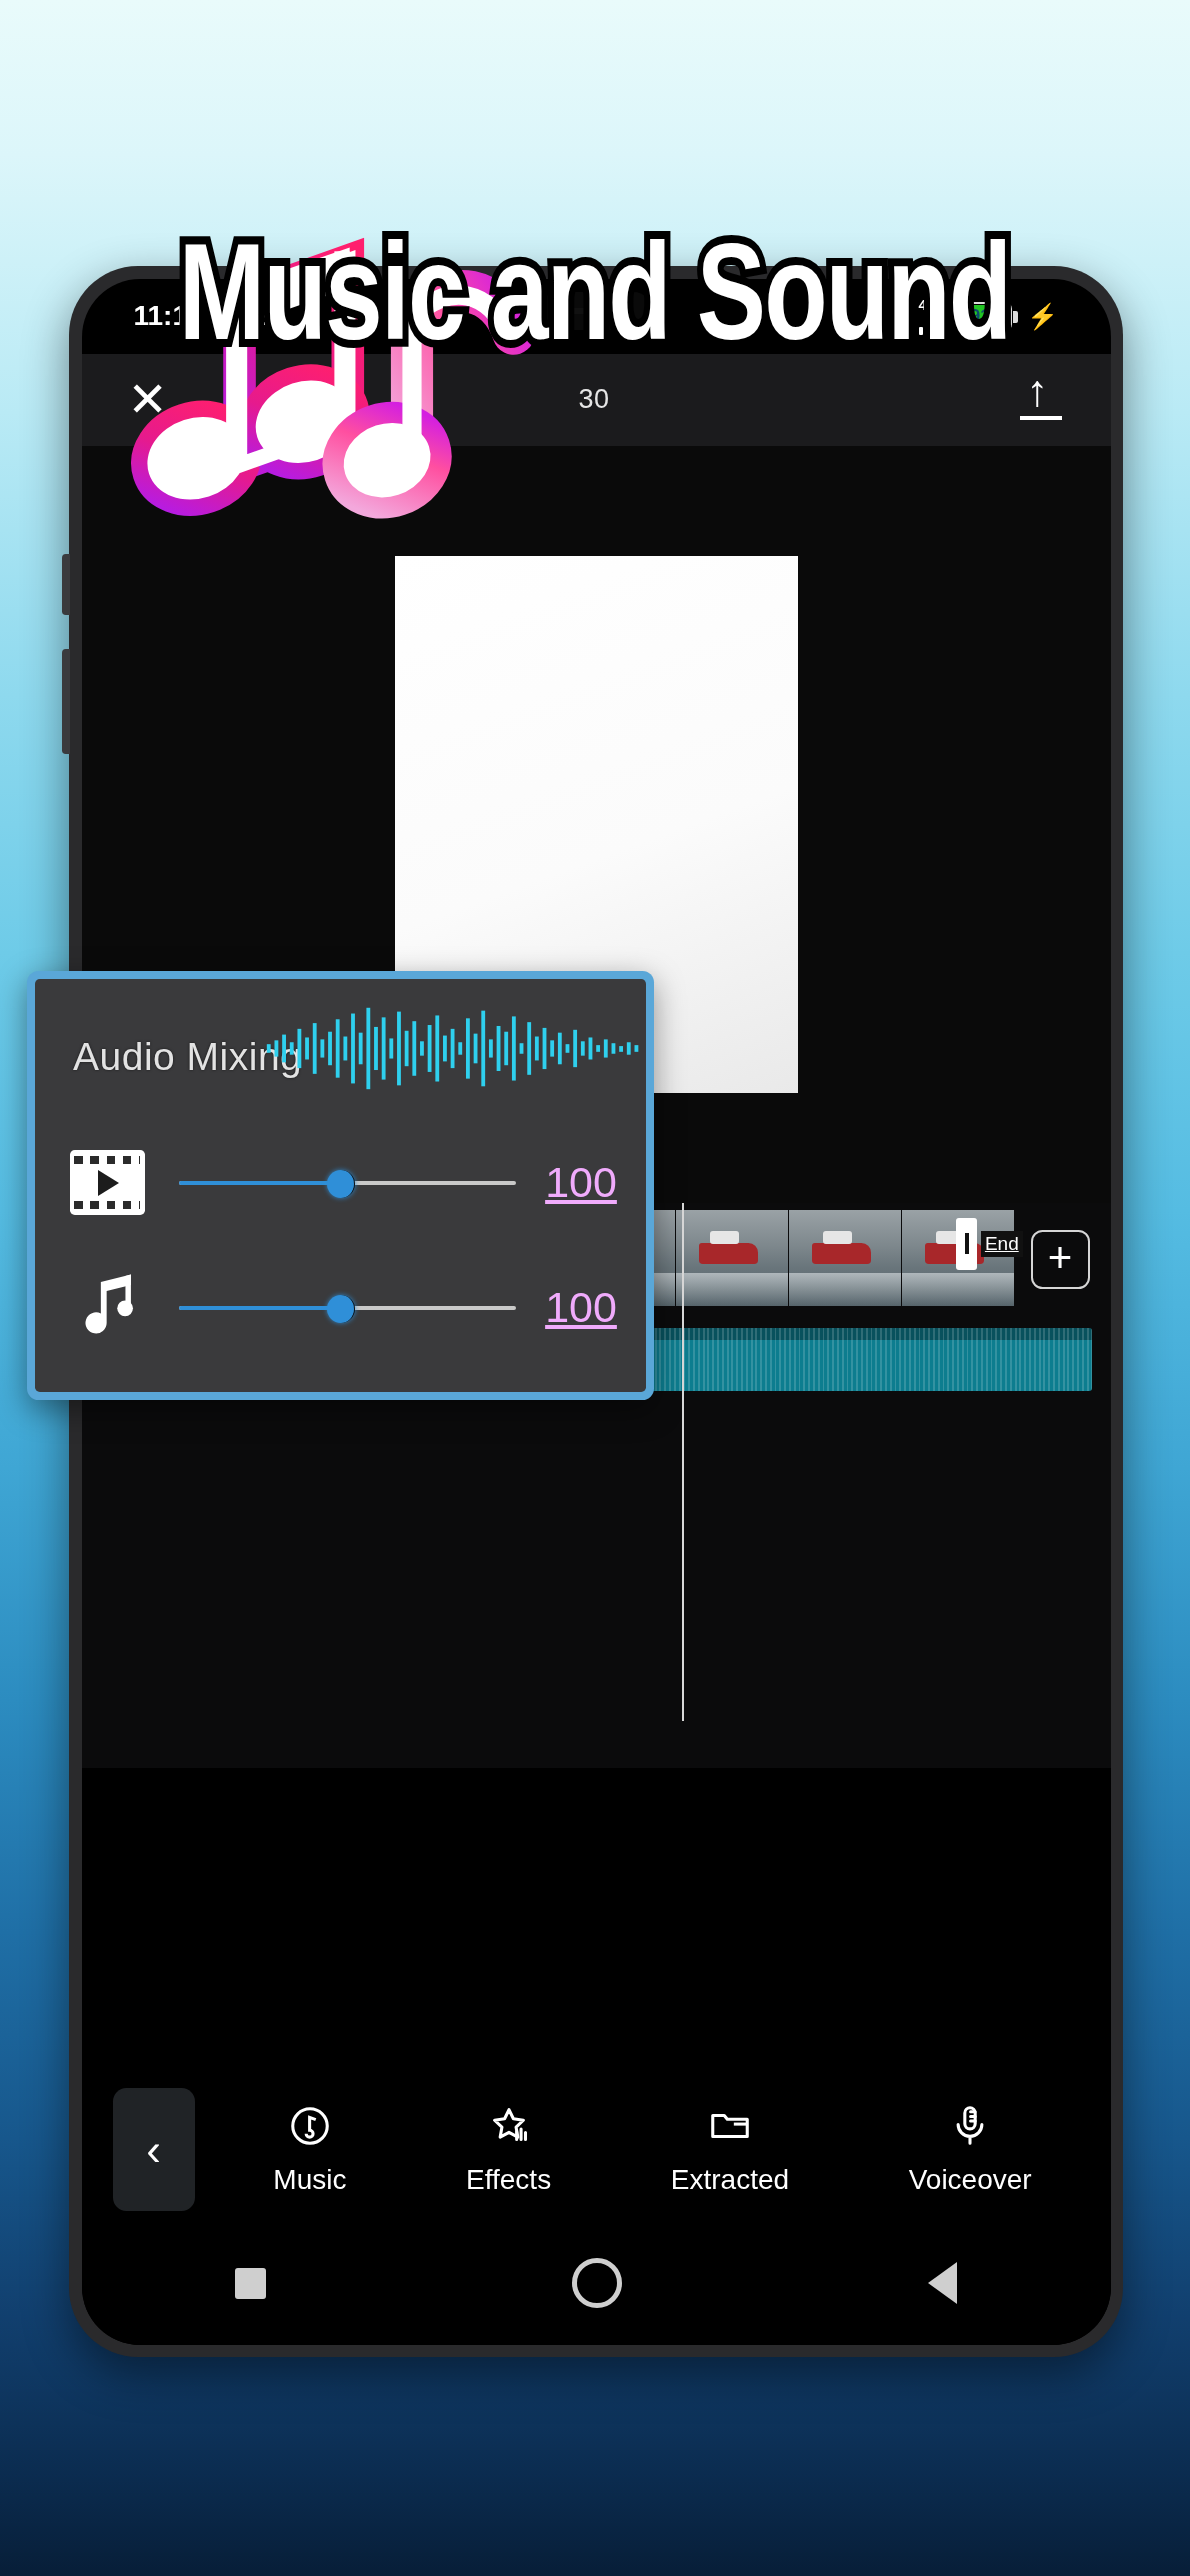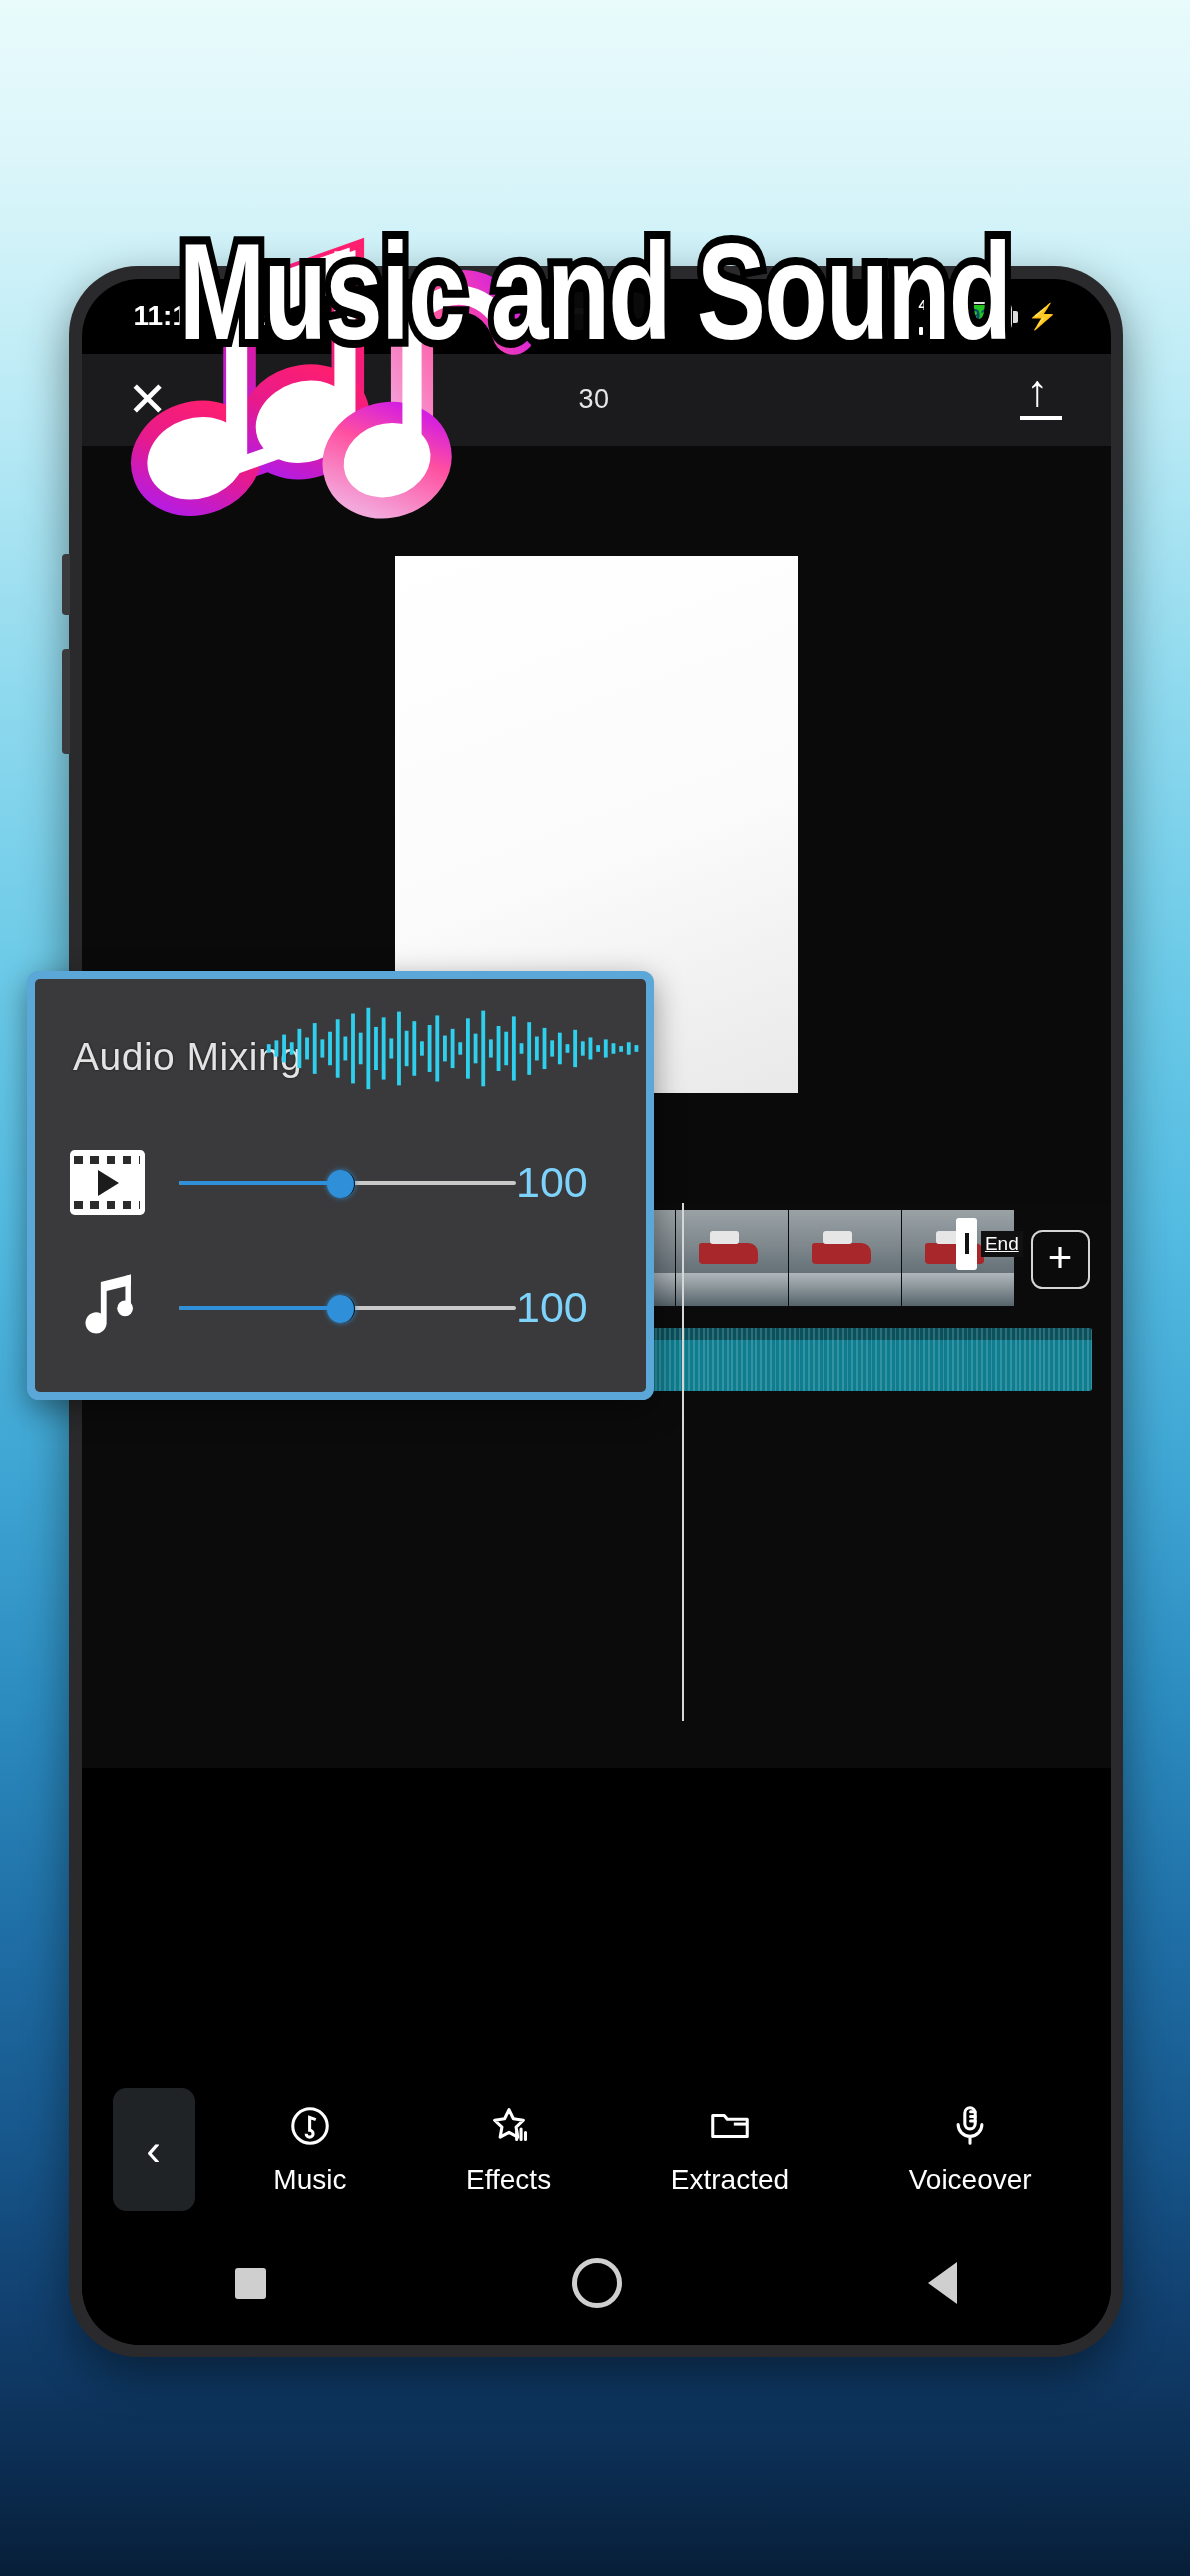--- a/index.html
+++ b/index.html
@@ -242,21 +242,21 @@
   }
   .mix-slider .fill{
     position:absolute; left:0; top:17px; height:4.8px; width:48%;
     background:#2f8fd8; border-radius:2.9px;
   }
   .mix-slider .thumb{
     position:absolute; left:48%; top:6.7px; width:28px; height:28px;
     margin-left:-13.4px; border-radius:50%; background:#2f8fd8;
     box-shadow:0 0 5.8px rgba(47,143,216,.9);
   }
-  .mix-val{ width:130px; text-align:left; font-size:43px; color:#7dd3fc; }
+  .mix-val{ width:130px; text-align:center; font-size:43px; color:#f0abfc;text-decoration:underline; }
 
   
   .film{ width:75px; height:65px; background:#fff; border-radius:4.8px;
     position:relative; display:flex; align-items:center; justify-content:center; }
   .film .holes{ position:absolute; left:4.8px; right:4.8px; height:8.6px;
     background:repeating-linear-gradient(90deg,#2b2b2b 0 8.6px, #fff 8.6px 16.3px); }
   .film .holes.t{ top:5.8px; } .film .holes.b{ bottom:5.8px; }
   .film .play{ width:0;height:0;border-top:13.4px solid transparent;
     border-bottom:13.4px solid transparent;border-left:21px solid #1c1c1c; margin-left:3.8px;}
 </style>

